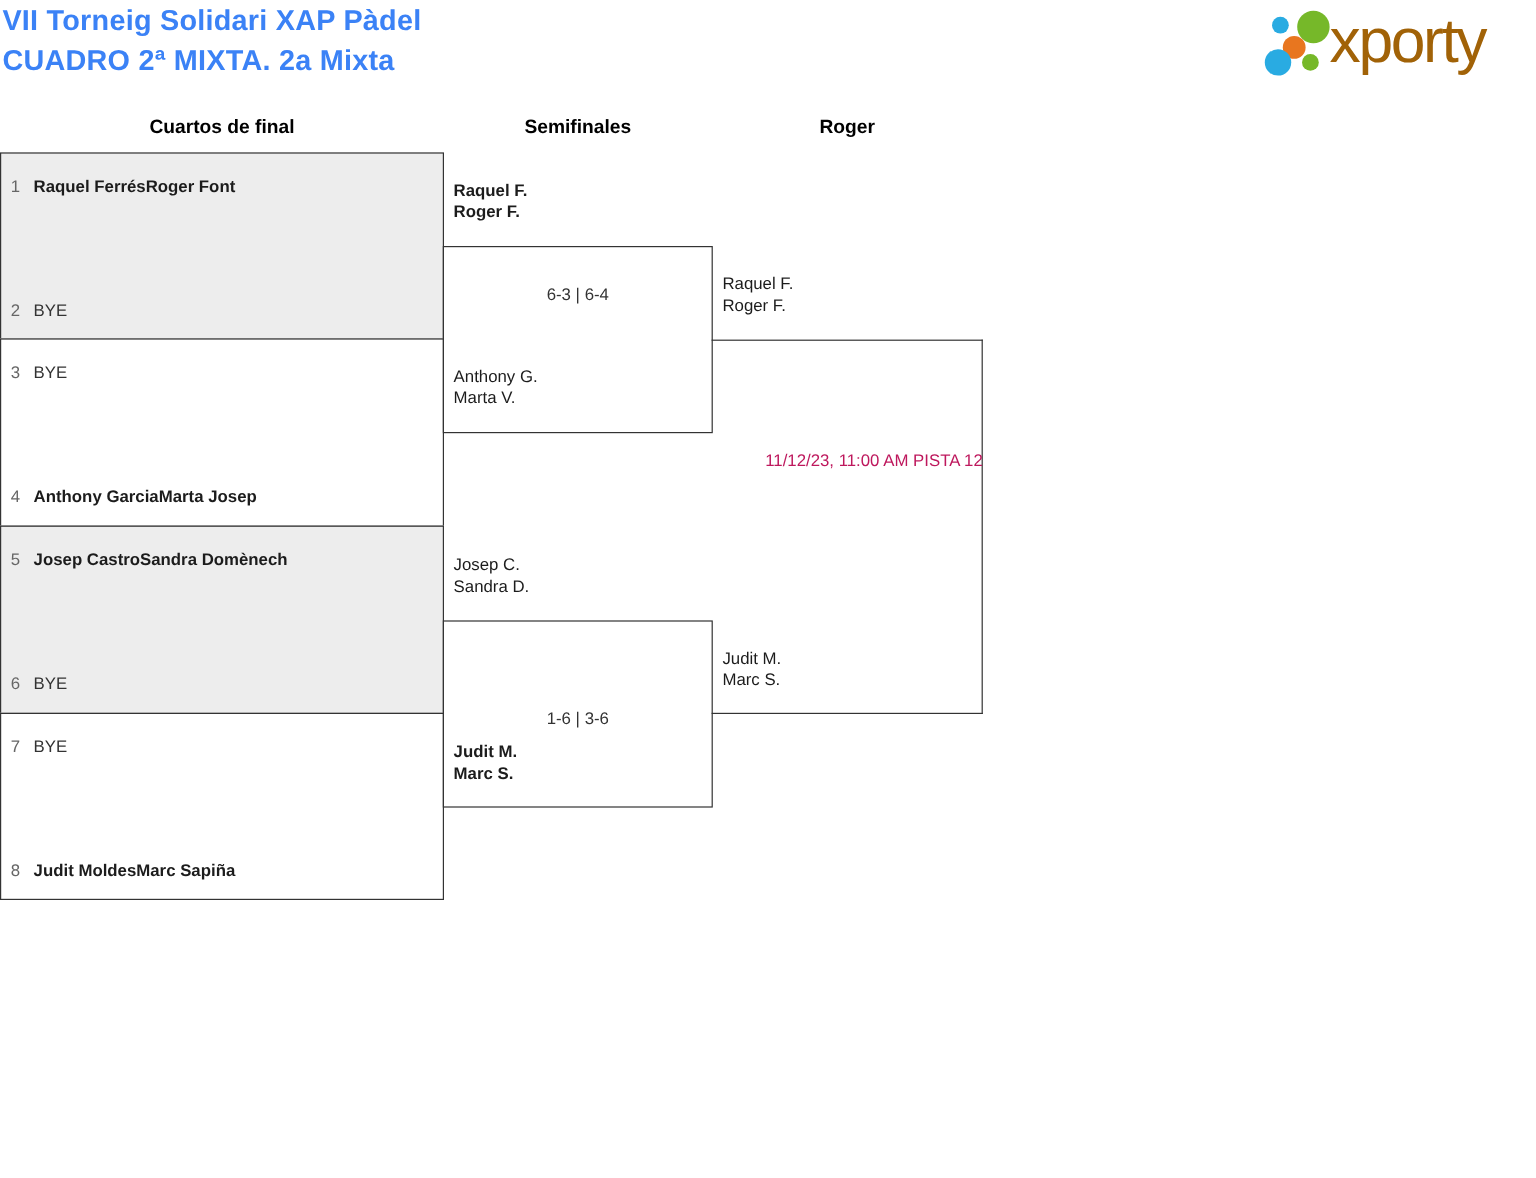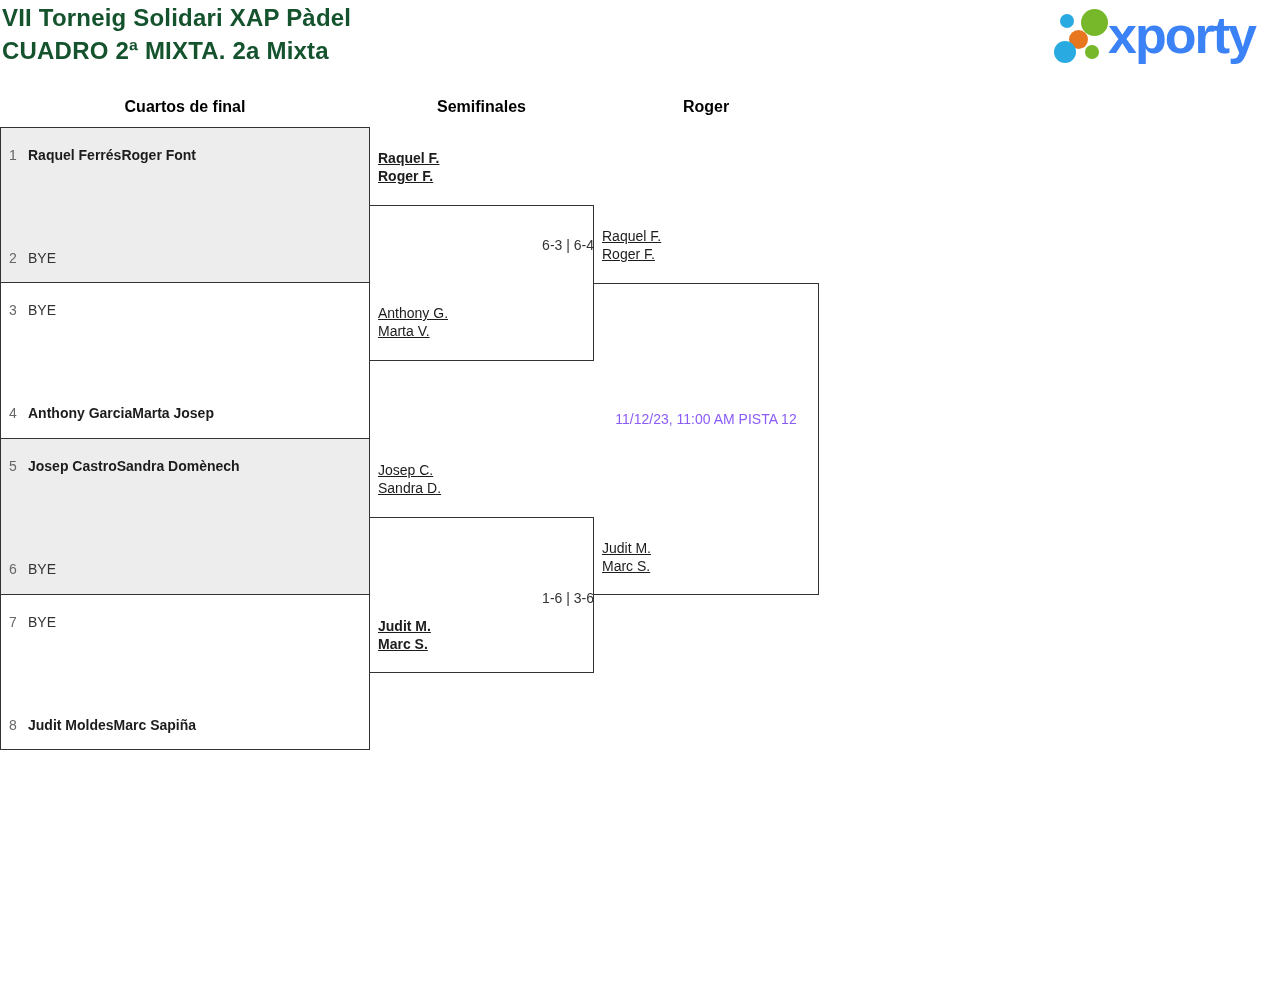--- a/index.html
+++ b/index.html
@@ -1,26 +1,26 @@
 <!DOCTYPE html>
 <html><head>
 <meta charset="utf-8">
 <style>
   * { margin:0; padding:0; box-sizing:border-box; }
   body { background:#fff; font-family:"Liberation Sans", sans-serif; }
   .canvas { position:relative; width:1280px; height:982px; background:#ffffff; overflow:hidden; }
 
   
   .page-title { position:absolute; left:2px; top:1px; font-size:24px; line-height:33px;
-                font-weight:600; color:#14532d; letter-spacing:0.2px; }
+                font-weight:600; color:#3b82f6; letter-spacing:0.2px; }
 
   
   .logo-dot { position:absolute; border-radius:50%; }
   .logo-wordmark { position:absolute; left:1108px; top:2px; font-size:52px; line-height:66px;
-                   font-weight:700; color:#3b82f6; letter-spacing:-2px; }
+                   font-weight:400; color:#a16207; letter-spacing:-2px; }
 
   
   .round-header { position:absolute; top:96px; height:22px; line-height:22px; text-align:center;
                   font-size:16px; font-weight:700; color:#000; }
 
   
   .match-qf { position:absolute; left:0; width:370px; border:1px solid #333; background:#fff; }
   .match-qf.gray { background:#ededed; }
 
   .slot { position:absolute; left:0; right:0; height:36px; display:flex; align-items:center; padding-left:8px; }
@@ -29,27 +29,27 @@
   .lines div { font-size:14px; line-height:18px; color:#1c1c1c; font-weight:600; white-space:nowrap; }
   .lines div:empty { display:none; }
   .lines.bye div { font-weight:400; color:#333; }
 
   
   .match-sf { position:absolute; left:369px; width:225px; height:156px; border:1px solid #333; background:transparent; }
   .final-box { position:absolute; left:593px; top:283px; width:226px; height:312px;
                border:1px solid #333; border-left:none; background:transparent; }
 
   .rlabel { position:absolute; font-size:14px; line-height:18px; color:#1c1c1c; }
-  .rlabel div { white-space:nowrap;text-decoration:underline; }
+  .rlabel div { white-space:nowrap; }
   .rlabel.winner { font-weight:600; }
 
-  .score { position:absolute; left:369px; width:225px; text-align:right; font-size:14px;
+  .score { position:absolute; left:369px; width:225px; text-align:center; font-size:14px;
            line-height:18px; color:#333; }
-  .schedule { position:absolute; left:593px; width:226px; top:410px; text-align:center;
-              font-size:14px; line-height:18px; color:#8b5cf6; white-space:nowrap; }
+  .schedule { position:absolute; left:593px; width:226px; top:374px; text-align:right;
+              font-size:14px; line-height:18px; color:#be185d; white-space:nowrap; }
 </style>
 </head>
 <body>
 
 <div class="canvas">
 
   <div class="page-title">
     <div>VII Torneig Solidari XAP Pàdel</div>
     <div>CUADRO 2ª MIXTA. 2a Mixta</div>
   </div>

